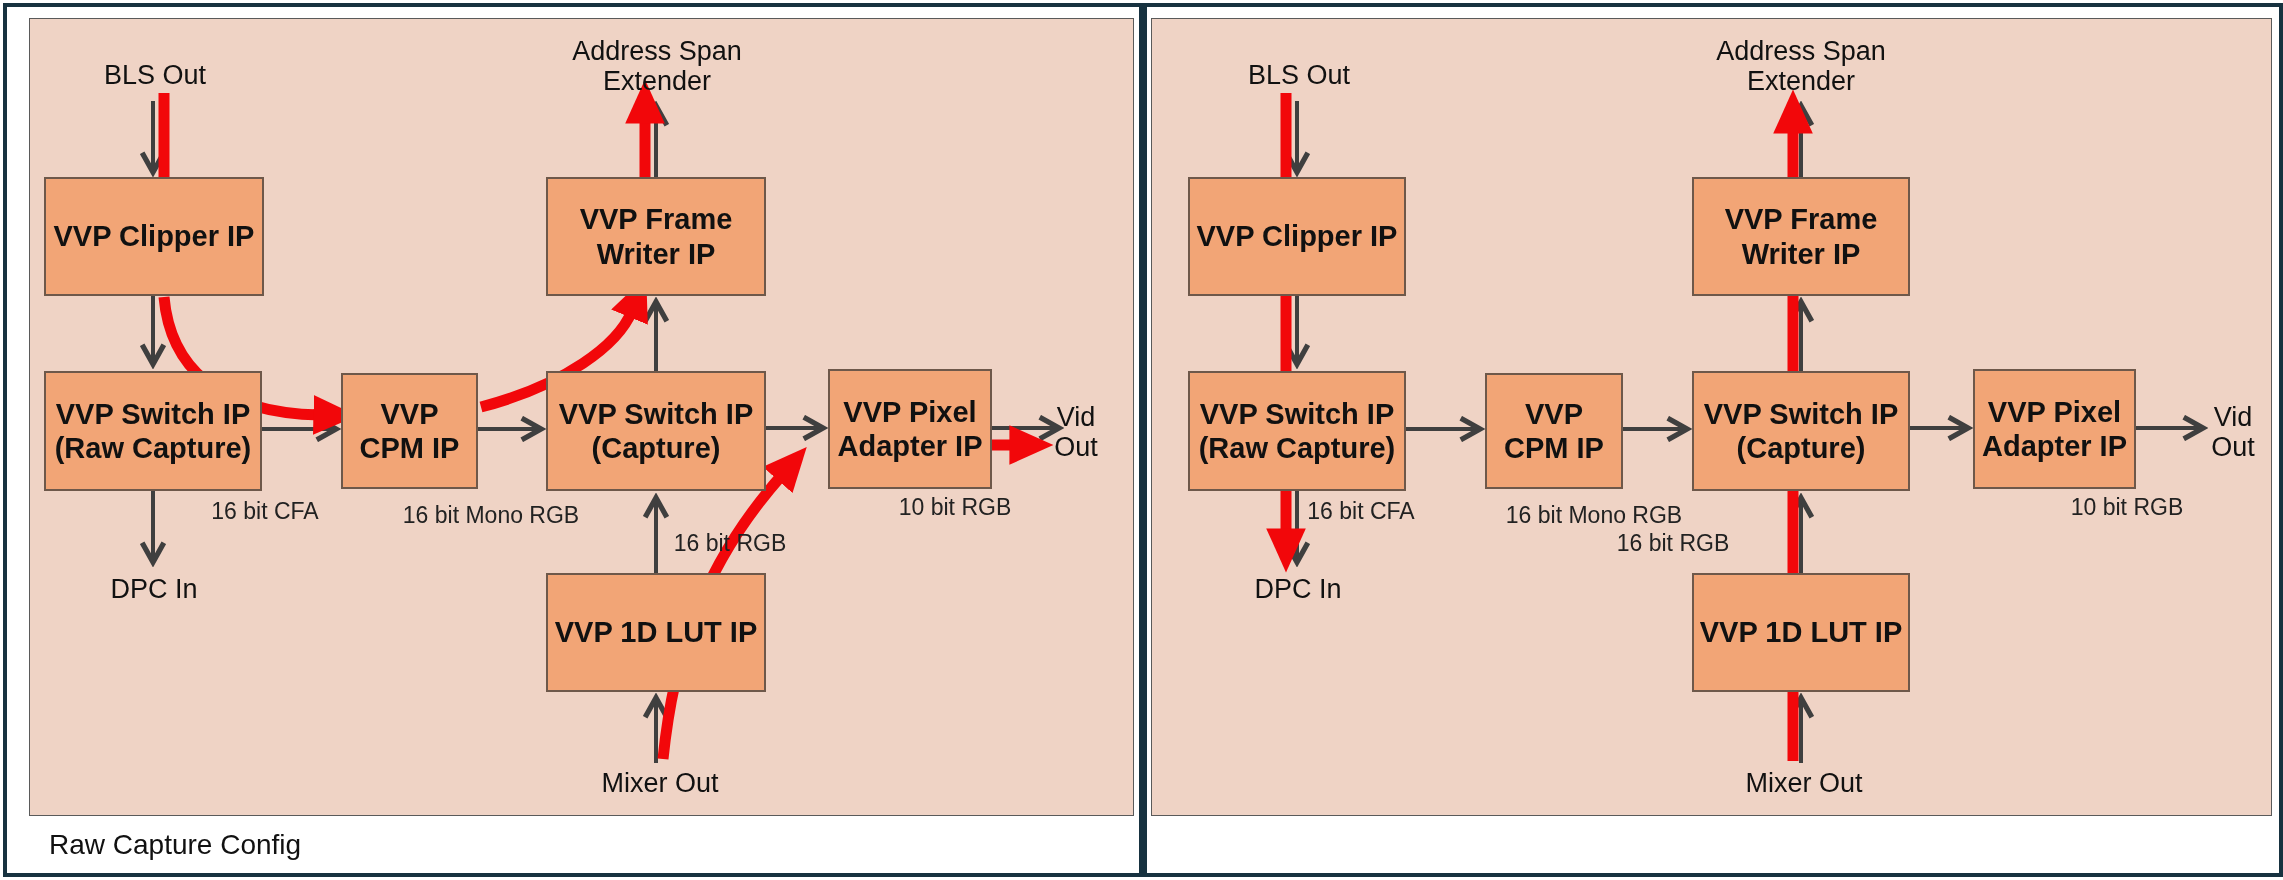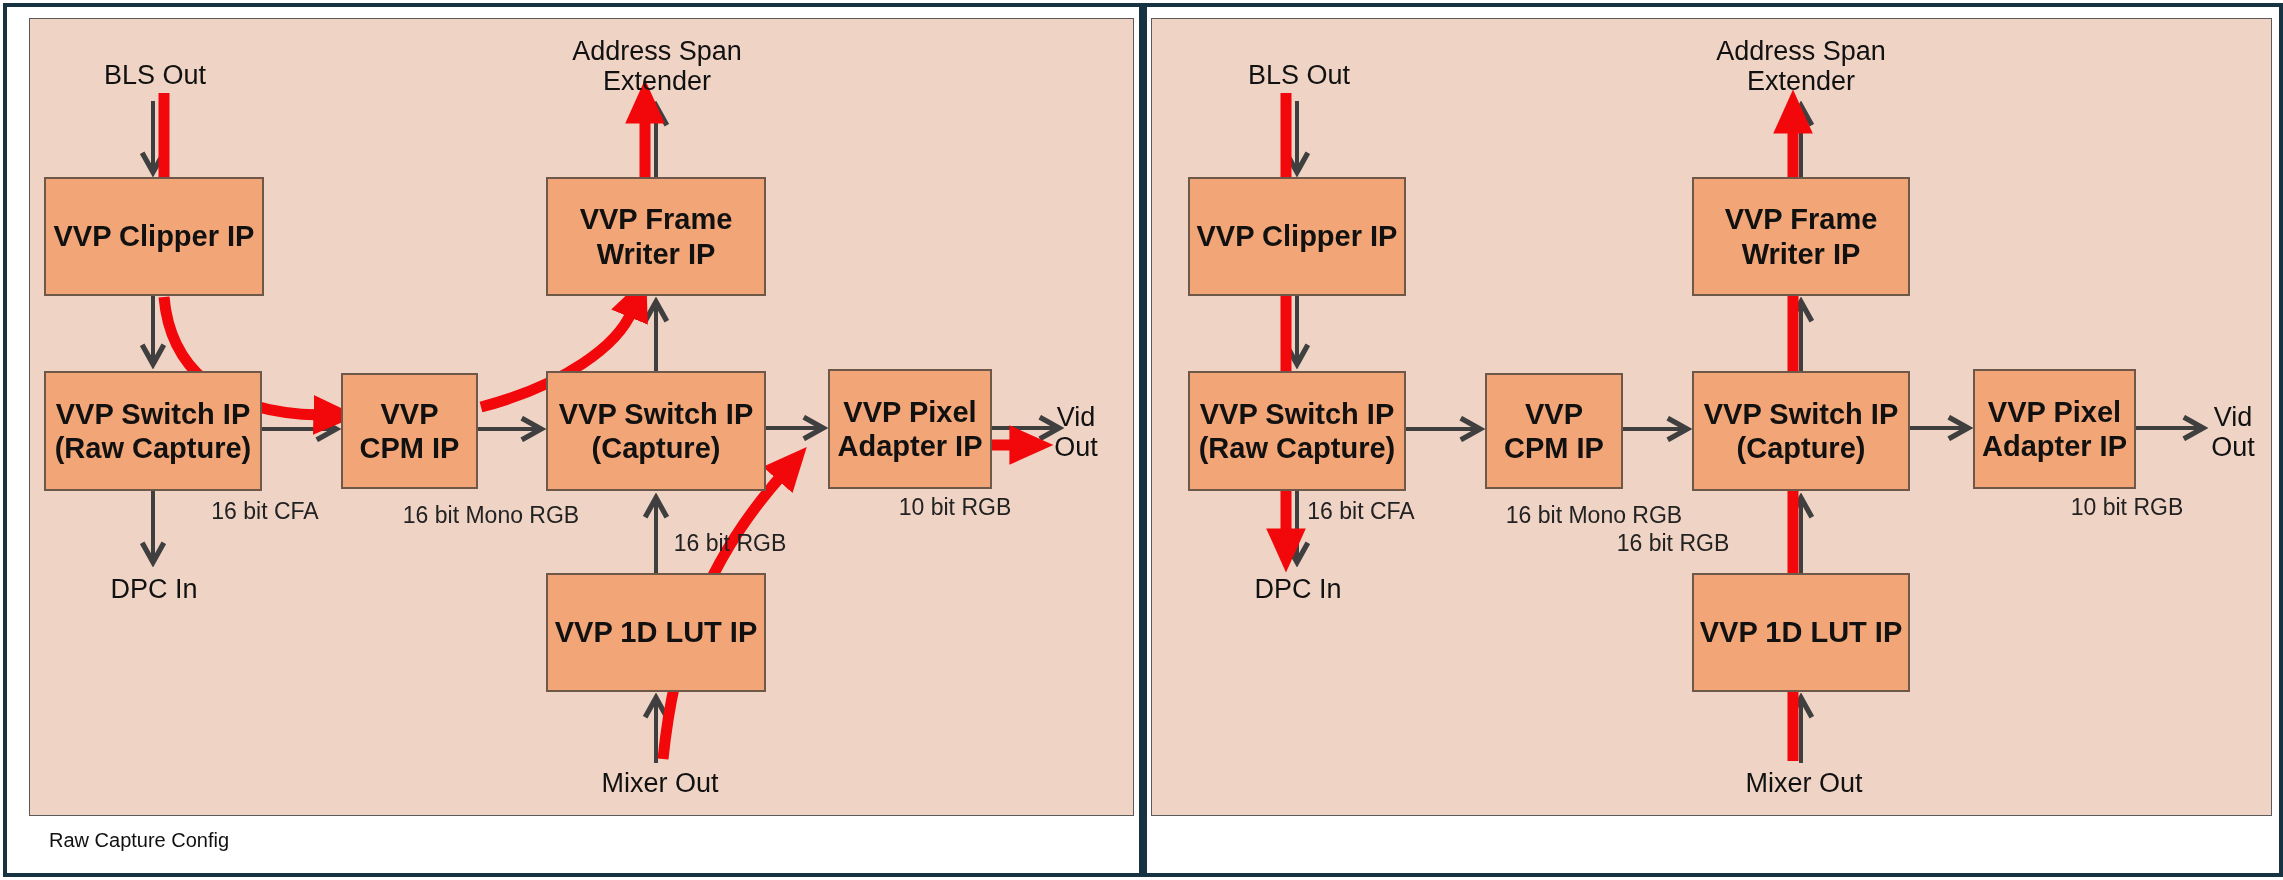--- a/index.html
+++ b/index.html
@@ -14,21 +14,21 @@
   }
   #panel-left{left:3px;}
   #panel-right{left:1143px;}
   .canvas{
     position:absolute;top:11px;height:798px;
     background:#efd3c5;border:1px solid #5a5a5a;box-sizing:border-box;
   }
   #panel-left .canvas{left:22px;width:1105px;}
   #panel-right .canvas{left:4px;width:1121px;}
   .config-label{
-    position:absolute;left:42px;top:822px;font-size:20px;color:#111;
+    position:absolute;left:42px;top:822px;font-size:28px;color:#111;
     white-space:nowrap;
   }
   .node{
     position:absolute;background:#f2a576;border:2px solid #6e584a;
     box-sizing:border-box;display:flex;align-items:center;justify-content:center;
     text-align:center;font-weight:bold;font-size:29px;line-height:1.18;
     white-space:pre-line;color:#111;
   }
   .port-label{
     position:absolute;transform:translateX(-50%);text-align:center;

